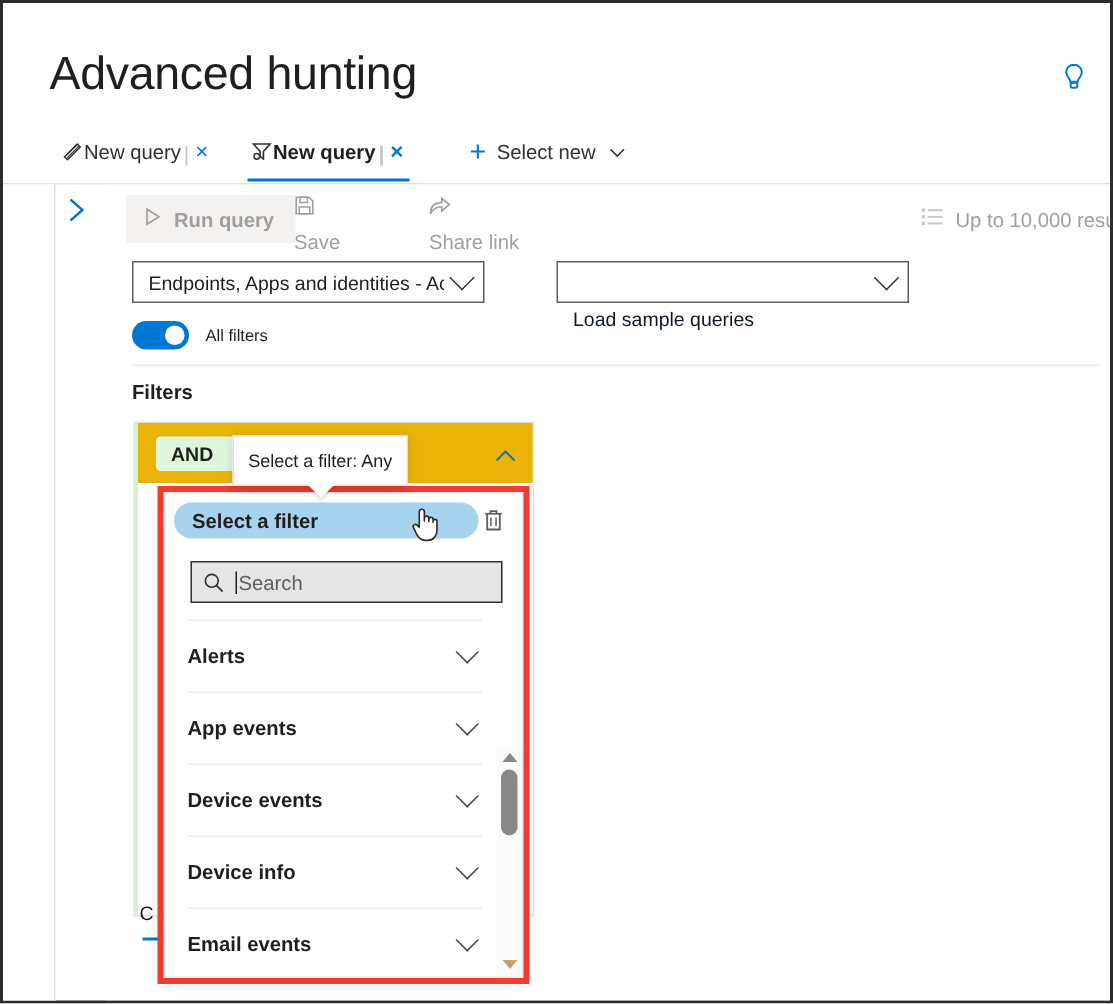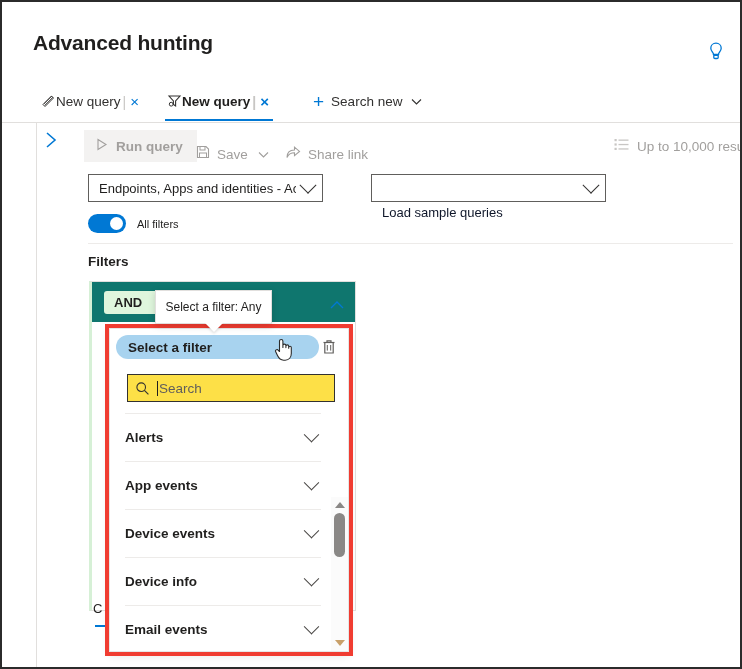--- a/index.html
+++ b/index.html
@@ -26,22 +26,22 @@
     position: absolute;
     left: 0; top: 0;
     width: 738px;
     height: 78px;
     background: #ffffff;
   }
   .page-title {
     position: absolute;
     left: 31px;
     top: 29px;
-    font-size: 21px;
-    font-weight: bold;
+    font-size: 31px;
+    font-weight: normal;
     color: #201f1e;
     letter-spacing: -0.2px;
   }
   .lightbulb-btn {
     position: absolute;
     right: 13px;
     top: 38px;
     width: 22px;
     height: 22px;
     cursor: pointer;
@@ -157,25 +157,26 @@
     color: #a19f9d;
     font-size: 13.5px;
     font-weight: bold;
     cursor: default;
   }
   .cmd-item {
     position: absolute;
     top: 7px;
     height: 32px;
     display: flex;
-    align-items: flex-end;
+    align-items: flex-start;
     gap: 7px;
     color: #a19f9d;
     font-size: 13.5px;
     cursor: default;
+    flex-direction: column;
   }
   .cmd-results {
     position: absolute;
     top: 7px;
     left: 543px;
     height: 32px;
     display: flex;
     align-items: center;
     gap: 8px;
     color: #a19f9d;
@@ -270,21 +271,21 @@
     background: #ffffff;
     border: 1px solid #e1dfdd;
     border-left: 3px solid #d6f0d6;
     box-sizing: border-box;
   }
   .card-top {
     position: absolute;
     left: 0; top: 0;
     right: 0;
     height: 40px;
-    background: #0f766e;
+    background: #eab308;
   }
   .and-pill {
     position: absolute;
     left: 12px;
     top: 9px;
     height: 23px;
     min-width: 62px;
     border-radius: 3px;
     background: #dff6dd;
     display: flex;
@@ -388,21 +389,21 @@
   .search-wrap {
     position: absolute;
     left: 17px;
     top: 45px;
     width: 208px;
     height: 28px;
     border: 1px solid #323130;
     box-sizing: border-box;
     display: flex;
     align-items: center;
-    background: #fde047;
+    background: #e5e5e5;
     cursor: text;
   }
   .search-icon-box {
     width: 28px;
     display: flex;
     align-items: center;
     justify-content: center;
   }
   .search-caret {
     width: 1px;
@@ -571,21 +572,21 @@
         </svg>
       </span>
       <span>New query</span>
       <span class="tab-sep">|</span>
       <span class="tab-close">×</span>
       <span class="tab-underline"></span>
     </div>
 
     <div class="create-new" style="left:311px;">
       <span class="plus-icon">+</span>
-      <span>Search new</span>
+      <span>Select new</span>
       <span style="margin-left:2px;">
         <svg width="11" height="8" viewBox="0 0 11 8">
             <path d="M1 1.5 L5.5 6 L10 1.5" fill="none" stroke="#323130" stroke-width="1.1"></path>
           </svg>
       </span>
     </div>
   </div>
 
   <div class="left-rail"></div>
   <div class="rail-expand">

